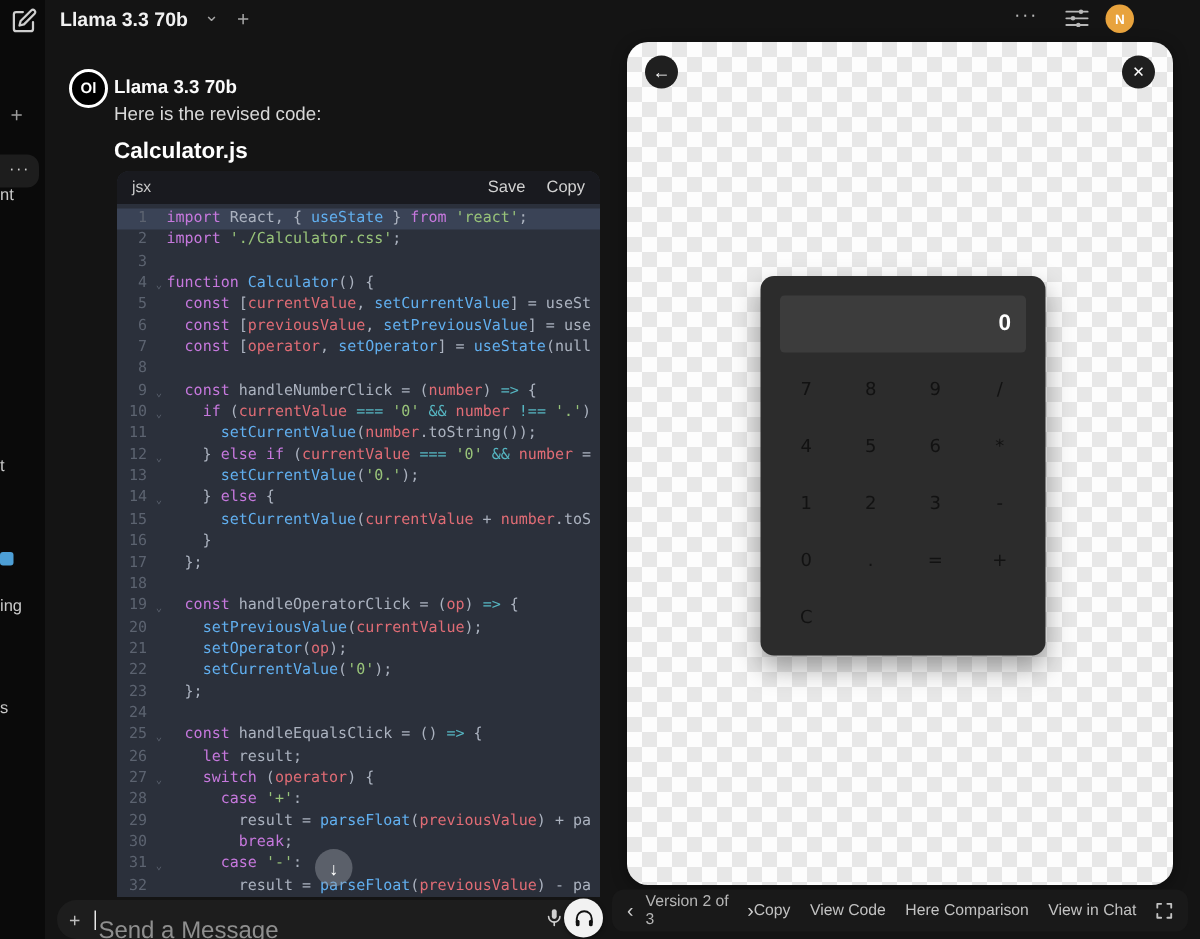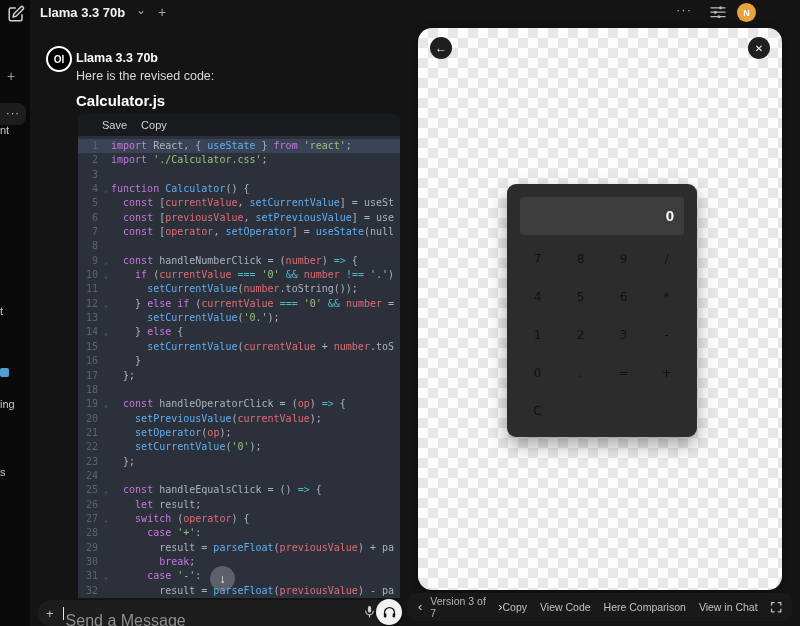--- a/index.html
+++ b/index.html
@@ -138,20 +138,21 @@
   </div>
 
   <div class="chat-col">
     <div class="msg-avatar">Ol</div>
     <div class="msg-sender">Llama 3.3 70b</div>
     <div class="msg-text">Here is the revised code:</div>
     <div class="file-title">Calculator.js</div>
 
     <div class="code-block">
       <div class="code-header">
+        <span class="code-lang">jsx</span>
         <span class="code-action">Save</span>
         <span class="code-action">Copy</span>
       </div>
       <div class="code-body"><div class="code-line hl-line"><span class="ln">1</span><span class="code-text"><span class="tok-kw">import</span> React, { <span class="tok-fn">useState</span> } <span class="tok-kw">from</span> <span class="tok-str">'react'</span>;</span></div><div class="code-line"><span class="ln">2</span><span class="code-text"><span class="tok-kw">import</span> <span class="tok-str">'./Calculator.css'</span>;</span></div><div class="code-line"><span class="ln">3</span><span class="code-text"></span></div><div class="code-line"><span class="ln">4<span class="fold">⌄</span></span><span class="code-text"><span class="tok-kw">function</span> <span class="tok-fn">Calculator</span>() {</span></div><div class="code-line"><span class="ln">5</span><span class="code-text">  <span class="tok-kw">const</span> [<span class="tok-var">currentValue</span>, <span class="tok-fn">setCurrentValue</span>] = useSt</span></div><div class="code-line"><span class="ln">6</span><span class="code-text">  <span class="tok-kw">const</span> [<span class="tok-var">previousValue</span>, <span class="tok-fn">setPreviousValue</span>] = use</span></div><div class="code-line"><span class="ln">7</span><span class="code-text">  <span class="tok-kw">const</span> [<span class="tok-var">operator</span>, <span class="tok-fn">setOperator</span>] = <span class="tok-fn">useState</span>(null</span></div><div class="code-line"><span class="ln">8</span><span class="code-text"></span></div><div class="code-line"><span class="ln">9<span class="fold">⌄</span></span><span class="code-text">  <span class="tok-kw">const</span> handleNumberClick = (<span class="tok-var">number</span>) <span class="tok-op">=&gt;</span> {</span></div><div class="code-line"><span class="ln">10<span class="fold">⌄</span></span><span class="code-text">    <span class="tok-kw">if</span> (<span class="tok-var">currentValue</span> <span class="tok-op">===</span> <span class="tok-str">'0'</span> <span class="tok-op">&amp;&amp;</span> <span class="tok-var">number</span> <span class="tok-op">!==</span> <span class="tok-str">'.'</span>)</span></div><div class="code-line"><span class="ln">11</span><span class="code-text">      <span class="tok-fn">setCurrentValue</span>(<span class="tok-var">number</span>.toString());</span></div><div class="code-line"><span class="ln">12<span class="fold">⌄</span></span><span class="code-text">    } <span class="tok-kw">else</span> <span class="tok-kw">if</span> (<span class="tok-var">currentValue</span> <span class="tok-op">===</span> <span class="tok-str">'0'</span> <span class="tok-op">&amp;&amp;</span> <span class="tok-var">number</span> =</span></div><div class="code-line"><span class="ln">13</span><span class="code-text">      <span class="tok-fn">setCurrentValue</span>(<span class="tok-str">'0.'</span>);</span></div><div class="code-line"><span class="ln">14<span class="fold">⌄</span></span><span class="code-text">    } <span class="tok-kw">else</span> {</span></div><div class="code-line"><span class="ln">15</span><span class="code-text">      <span class="tok-fn">setCurrentValue</span>(<span class="tok-var">currentValue</span> + <span class="tok-var">number</span>.toS</span></div><div class="code-line"><span class="ln">16</span><span class="code-text">    }</span></div><div class="code-line"><span class="ln">17</span><span class="code-text">  };</span></div><div class="code-line"><span class="ln">18</span><span class="code-text"></span></div><div class="code-line"><span class="ln">19<span class="fold">⌄</span></span><span class="code-text">  <span class="tok-kw">const</span> handleOperatorClick = (<span class="tok-var">op</span>) <span class="tok-op">=&gt;</span> {</span></div><div class="code-line"><span class="ln">20</span><span class="code-text">    <span class="tok-fn">setPreviousValue</span>(<span class="tok-var">currentValue</span>);</span></div><div class="code-line"><span class="ln">21</span><span class="code-text">    <span class="tok-fn">setOperator</span>(<span class="tok-var">op</span>);</span></div><div class="code-line"><span class="ln">22</span><span class="code-text">    <span class="tok-fn">setCurrentValue</span>(<span class="tok-str">'0'</span>);</span></div><div class="code-line"><span class="ln">23</span><span class="code-text">  };</span></div><div class="code-line"><span class="ln">24</span><span class="code-text"></span></div><div class="code-line"><span class="ln">25<span class="fold">⌄</span></span><span class="code-text">  <span class="tok-kw">const</span> handleEqualsClick = () <span class="tok-op">=&gt;</span> {</span></div><div class="code-line"><span class="ln">26</span><span class="code-text">    <span class="tok-kw">let</span> result;</span></div><div class="code-line"><span class="ln">27<span class="fold">⌄</span></span><span class="code-text">    <span class="tok-kw">switch</span> (<span class="tok-var">operator</span>) {</span></div><div class="code-line"><span class="ln">28</span><span class="code-text">      <span class="tok-kw">case</span> <span class="tok-str">'+'</span>:</span></div><div class="code-line"><span class="ln">29</span><span class="code-text">        result = <span class="tok-fn">parseFloat</span>(<span class="tok-var">previousValue</span>) + pa</span></div><div class="code-line"><span class="ln">30</span><span class="code-text">        <span class="tok-kw">break</span>;</span></div><div class="code-line"><span class="ln">31<span class="fold">⌄</span></span><span class="code-text">      <span class="tok-kw">case</span> <span class="tok-str">'-'</span>:</span></div><div class="code-line"><span class="ln">32</span><span class="code-text">        result = <span class="tok-fn">parseFloat</span>(<span class="tok-var">previousValue</span>) - pa</span></div></div>
     </div>
 
     <div class="scroll-down-btn">↓</div>
 
     <div class="composer">
       <span class="composer-plus">+</span>
@@ -202,21 +203,21 @@
             <div class="calc-key"></div>
             <div class="calc-key"></div>
             <div class="calc-key"></div>
           </div>
       </div>
     </div>
 
     <div class="preview-footer">
       <span class="ver-nav">
         <span class="ver-chevron">‹</span>
-        <span>Version 3 of 7</span>
+        <span>Version 2 of 3</span>
         <span class="ver-chevron">›</span>
       </span>
       <span class="footer-spacer"></span>
       <span class="pv-actions">
           <span class="pv-action">Copy</span>
           <span class="pv-action">View Code</span>
           <span class="pv-action">Here Comparison</span>
           <span class="pv-action">View in Chat</span>
         </span>
       <span class="expand-icon">

